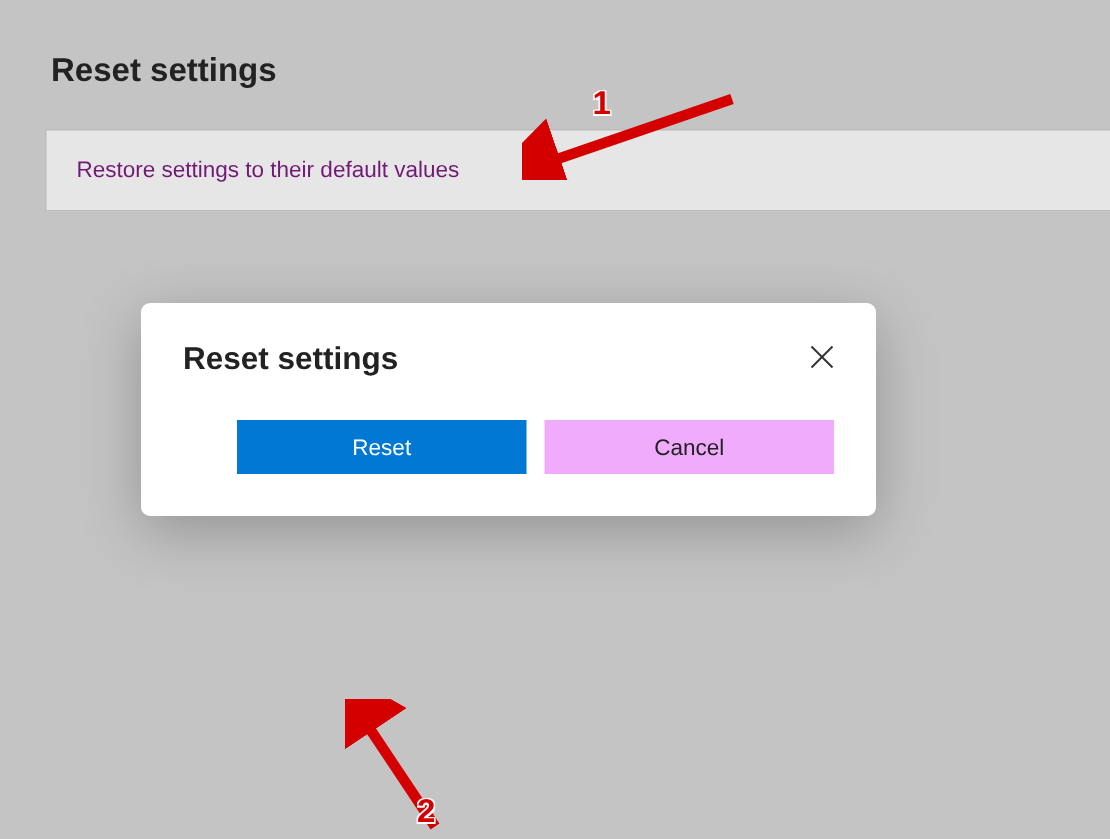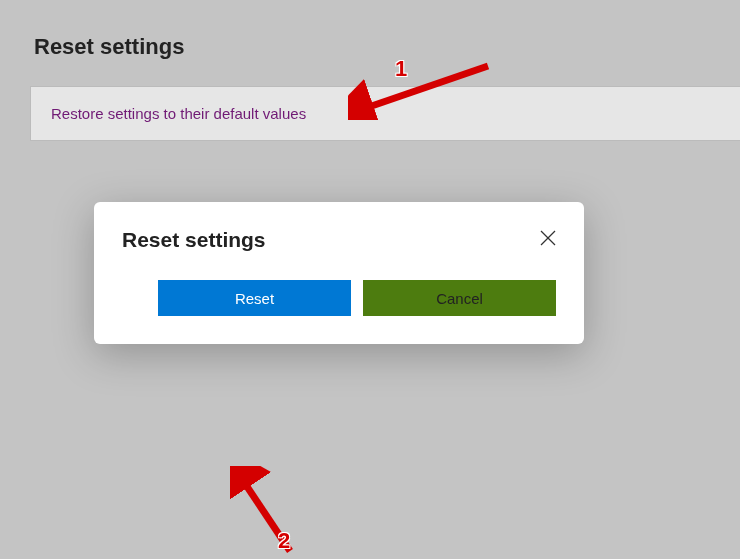--- a/index.html
+++ b/index.html
@@ -84,21 +84,21 @@
       font-size: 15px;
       border: none;
       cursor: pointer;
       font-family: inherit;
     }
     .btn-primary {
       background: #0078d4;
       color: #fff;
     }
     .btn-secondary {
-      background: #4d7c0f;
+      background: #f0abfc;
       color: #222;
     }
     
     .arrow {
       position: absolute;
       pointer-events: none;
     }
     .arrow-num {
       position: absolute;
       font-weight: 900;

